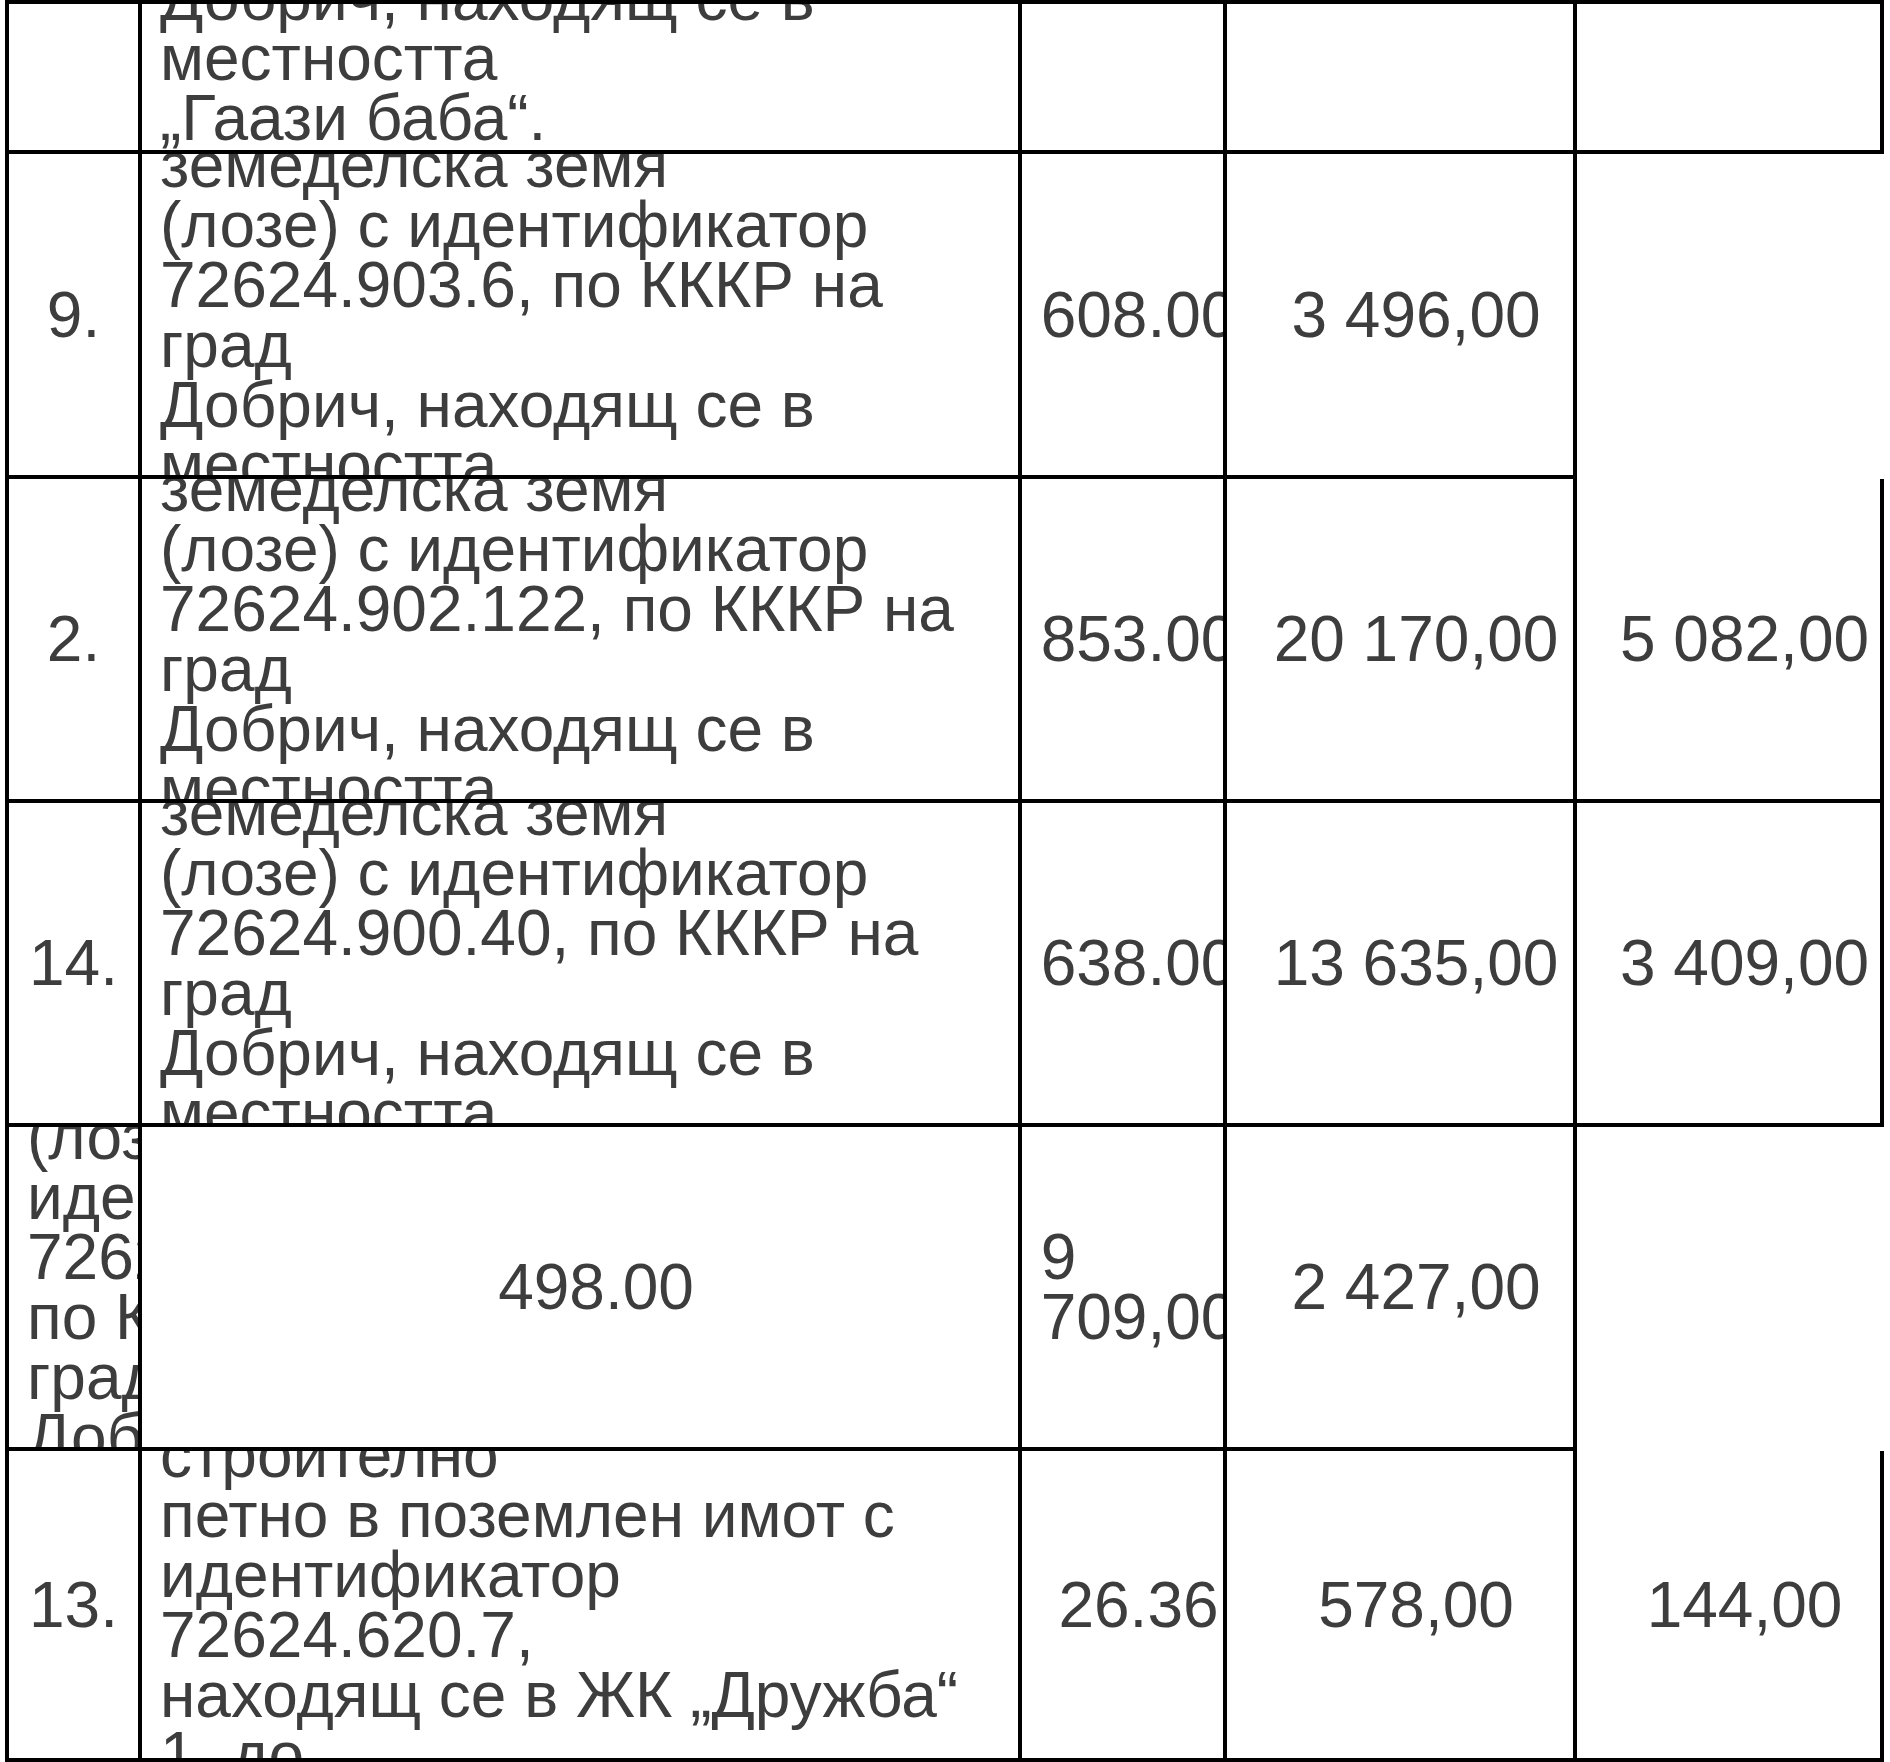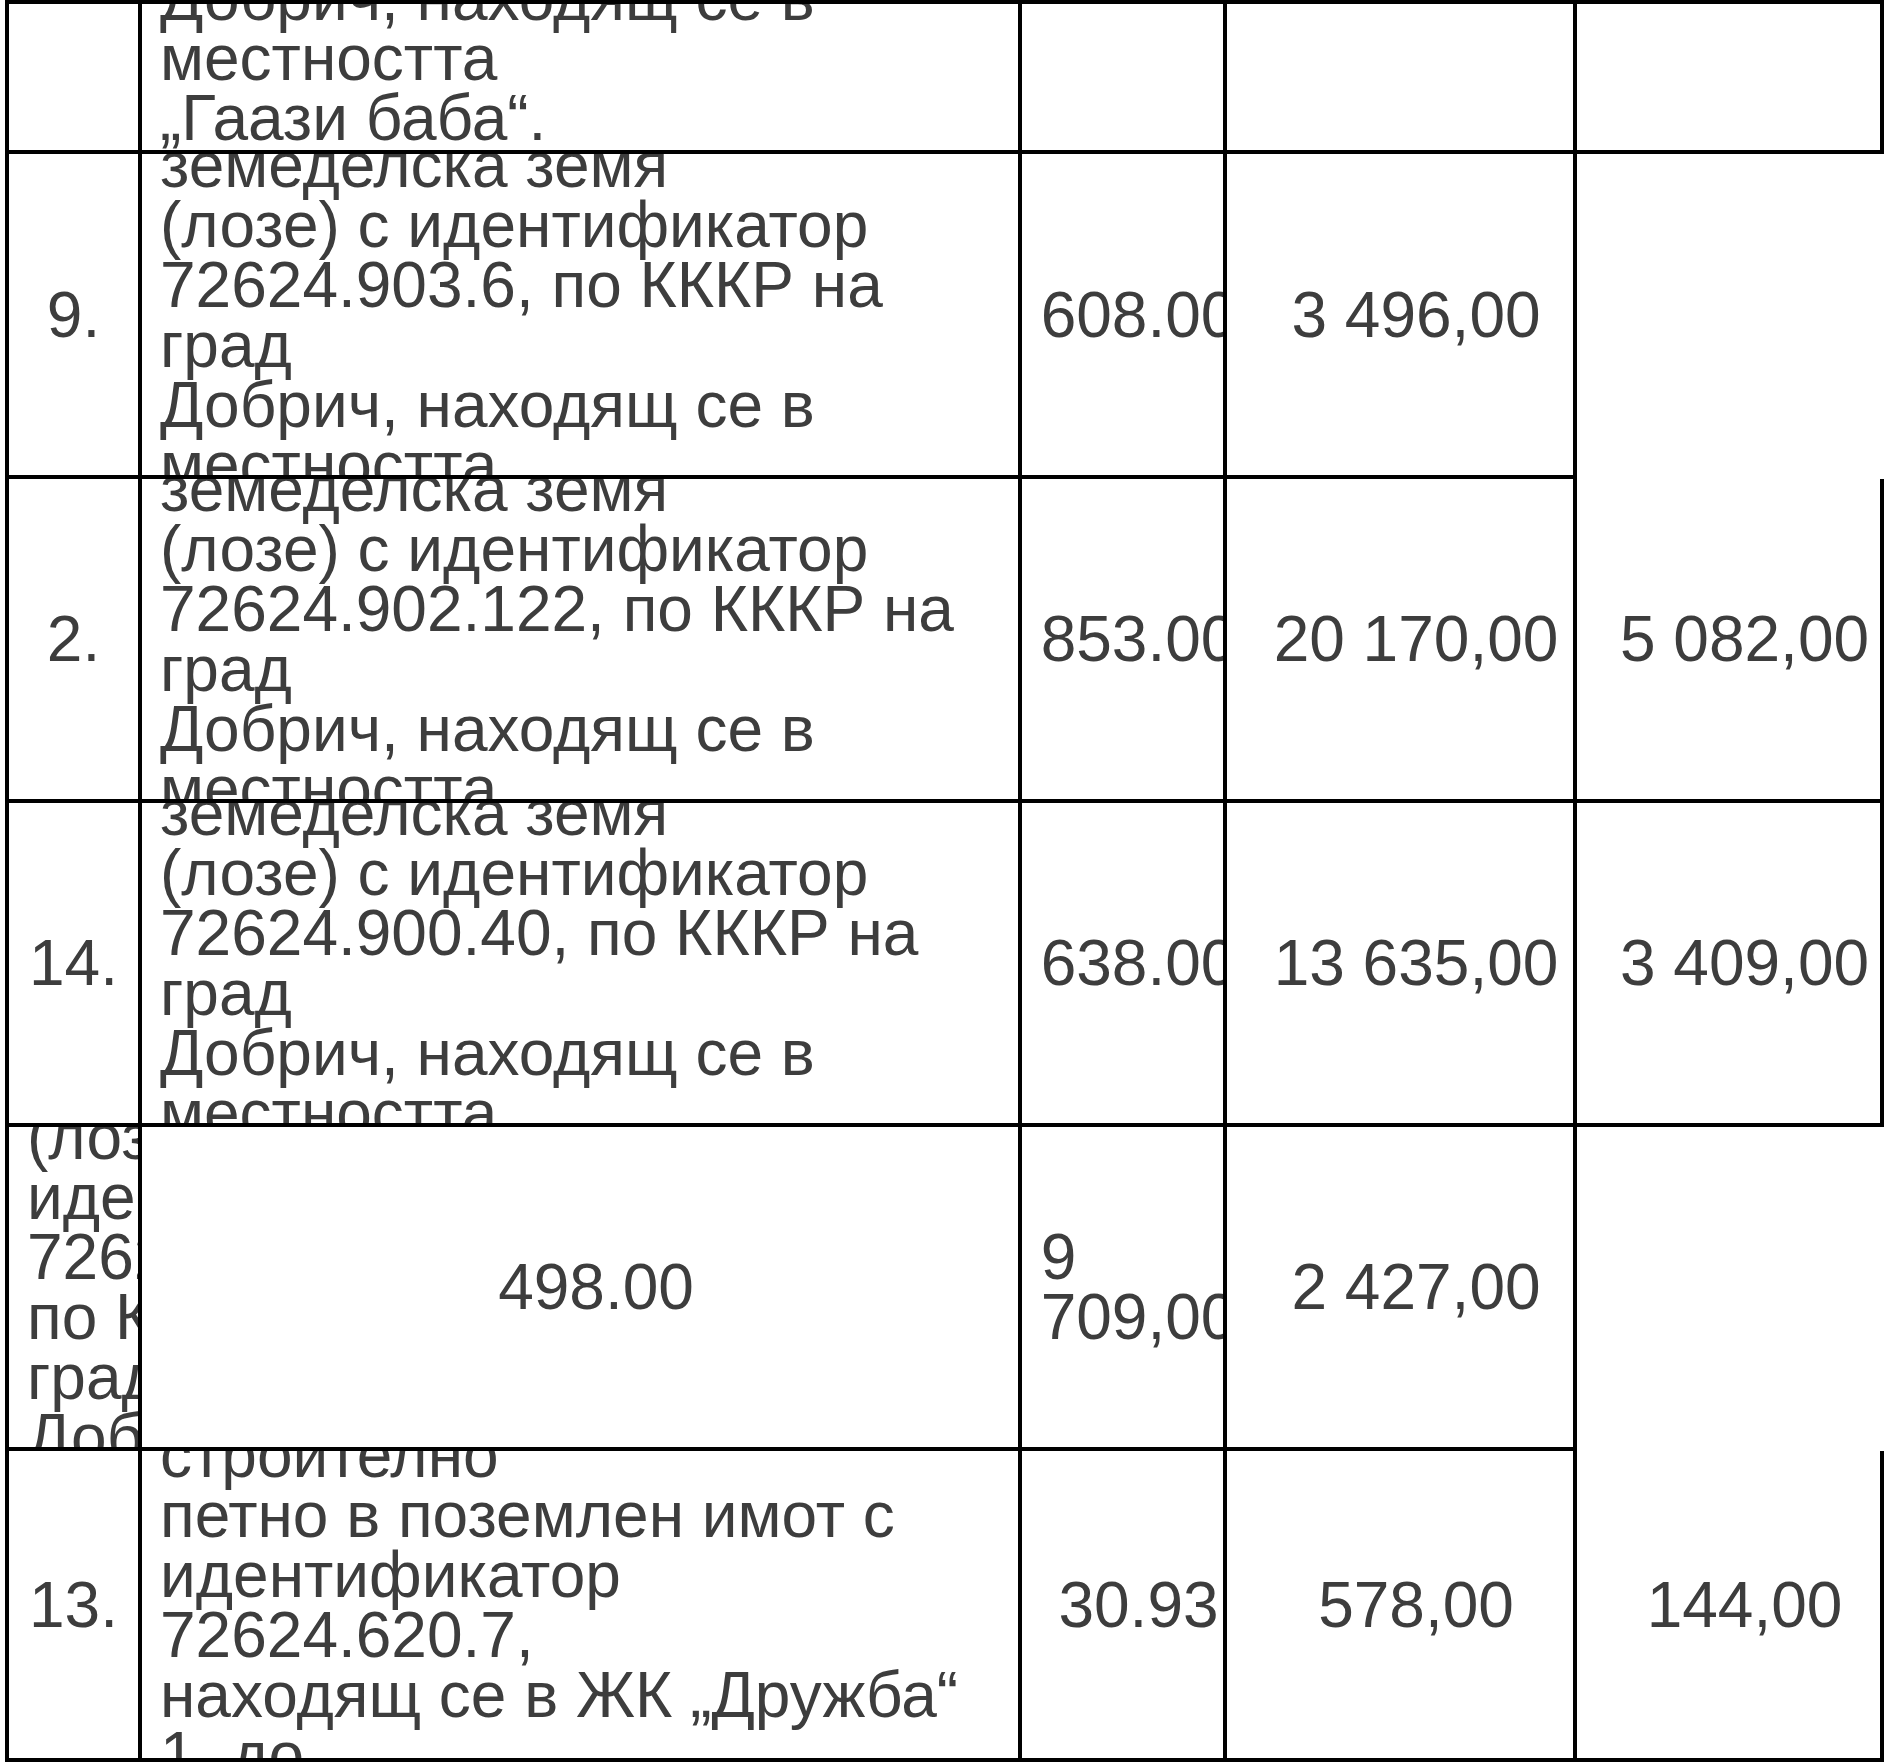--- a/index.html
+++ b/index.html
@@ -127,19 +127,19 @@
       <div class="cell val">2 427,00</div>
     </div>
 
     <div class="row row-13">
       <div class="cell num">13.</div>
       <div class="cell desc">Право на строеж върху строително
 петно в поземлен имот с
 идентификатор 72624.620.7,
 находящ се в ЖК „Дружба“ 1, до
 бл.7, за гараж.</div>
-      <div class="cell val">30.93</div>
+      <div class="cell val">26.36</div>
       <div class="cell val">578,00</div>
       <div class="cell val">144,00</div>
     </div>
 
   </div>
 </div>
 
 </body></html>

